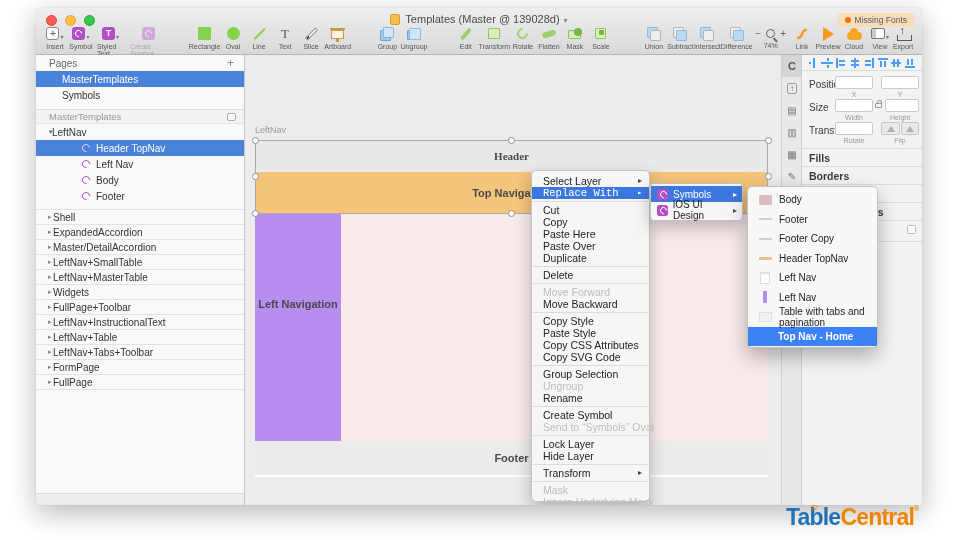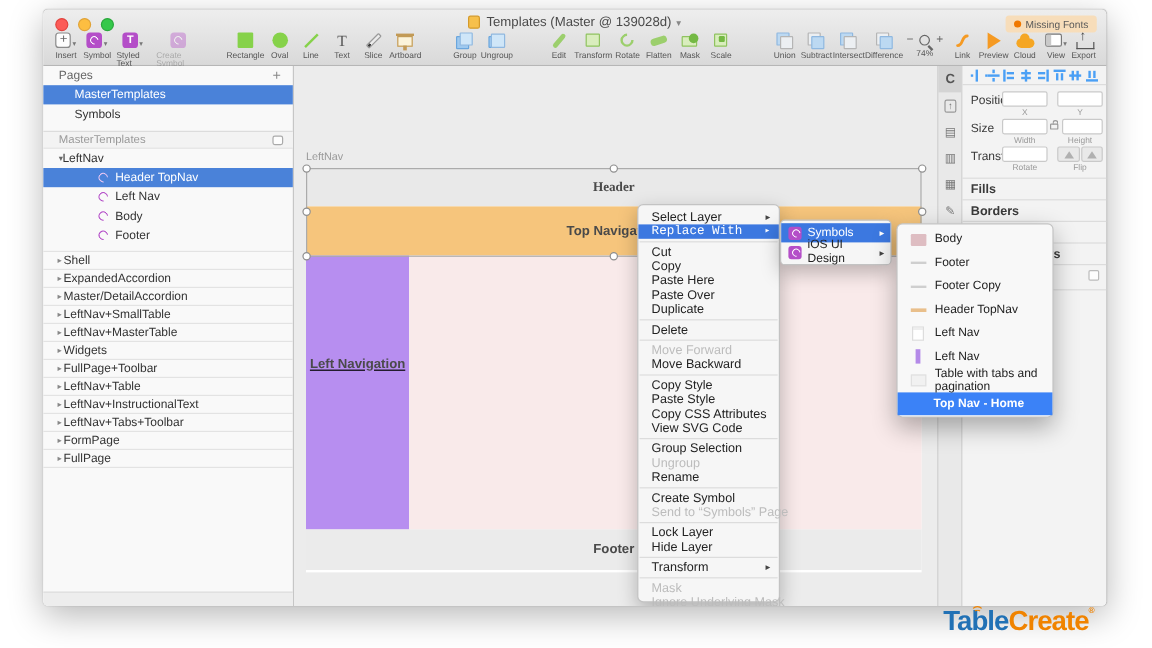--- a/index.html
+++ b/index.html
@@ -92,21 +92,21 @@
   .crow .dis-tri{ width:14px; text-align:center; color:#888; font-size:7px; padding-left:12px; margin-right:3px;}
   .crows-end{ border-top:1px solid #e3e3e3; height:0; }
   .sb-bottom{ position:absolute; left:0; bottom:0; width:100%; height:24px; background:#ededed; border-top:1px solid #ddd;}
 
   
   .canvas{ position:absolute; left:209px; top:47px; width:536px; height:450px; background:#ececec; }
   .ab-label{ position:absolute; left:10px; top:70px; font-size:9px; color:#9a9a9a; }
   .artboard{ position:absolute; left:10px; top:85px; width:513px; height:337px; background:#fff; }
   .ab-header{ height:32px; background:#e9e9e9; display:flex; align-items:center; justify-content:center; font-size:11px; font-weight:bold; color:#4a4a4a;font-family:Liberation Serif, serif; }
   .ab-topnav{ height:41px; background:#f6c57c; display:flex; align-items:center; justify-content:center; font-size:11px; font-weight:bold; color:#4a4a4a; }
-  .ab-main{ height:228px; display:flex;text-decoration:underline; }
+  .ab-main{ height:228px; display:flex; }
   .ab-left{ width:86px; background:#b78ef0; font-size:11px; font-weight:bold; color:#4a4a4a; text-align:center; padding-top:84px; line-height:15px;}
   .ab-body{ flex:1; background:#f9eaea; }
   .ab-footer{ height:34px; background:#ebebeb; display:flex; align-items:center; justify-content:center; font-size:11px; font-weight:bold; color:#4a4a4a; }
   .sel-rect{ position:absolute; left:10px; top:85px; width:513px; height:74px; border:1px solid #ababab; pointer-events:none; }
   .handle{ position:absolute; width:7px; height:7px; border-radius:50%; background:#fff; border:1px solid #8e8e8e; z-index:5; }
 
   
   .craft{ position:absolute; left:745px; top:47px; width:20px; height:450px; background:#e9e9e9; border-left:1px solid #cfcfcf; }
   .cic{ width:20px; height:22px; display:flex; align-items:center; justify-content:center; font-size:10px; color:#777; }
   .cic.logo{ background:#d4d4d4; font-weight:bold; color:#555; font-size:11px; }
@@ -445,25 +445,25 @@
     <div class="crow">
         <span class="dis-tri">▸</span>
         <span>Widgets</span>
       </div>
     <div class="crow">
         <span class="dis-tri">▸</span>
         <span>FullPage+Toolbar</span>
       </div>
     <div class="crow">
         <span class="dis-tri">▸</span>
+        <span>LeftNav+InstructionalText</span>
+      </div>
+    <div class="crow">
+        <span class="dis-tri">▸</span>
         <span>LeftNav+Table</span>
-      </div>
-    <div class="crow">
-        <span class="dis-tri">▸</span>
-        <span>LeftNav+InstructionalText</span>
       </div>
     <div class="crow">
         <span class="dis-tri">▸</span>
         <span>LeftNav+Tabs+Toolbar</span>
       </div>
     <div class="crow">
         <span class="dis-tri">▸</span>
         <span>FormPage</span>
       </div>
     <div class="crow">
@@ -573,28 +573,28 @@
     <div class="mi"><span>Duplicate</span></div>
     <div class="msep"></div>
     <div class="mi"><span>Delete</span></div>
     <div class="msep"></div>
     <div class="mi dis"><span>Move Forward</span></div>
     <div class="mi"><span>Move Backward</span></div>
     <div class="msep"></div>
     <div class="mi"><span>Copy Style</span></div>
     <div class="mi"><span>Paste Style</span></div>
     <div class="mi"><span>Copy CSS Attributes</span></div>
-    <div class="mi"><span>View SVG Code</span></div>
+    <div class="mi"><span>Copy SVG Code</span></div>
     <div class="msep"></div>
     <div class="mi"><span>Group Selection</span></div>
     <div class="mi dis"><span>Ungroup</span></div>
     <div class="mi"><span>Rename</span></div>
     <div class="msep"></div>
     <div class="mi"><span>Create Symbol</span></div>
-    <div class="mi dis"><span>Send to “Symbols” Page</span></div>
+    <div class="mi dis"><span>Send to “Symbols” Oval</span></div>
     <div class="msep"></div>
     <div class="mi"><span>Lock Layer</span></div>
     <div class="mi"><span>Hide Layer</span></div>
     <div class="msep"></div>
     <div class="mi"><span>Transform</span><span class="arr">▸</span></div>
     <div class="msep"></div>
     <div class="mi dis"><span>Mask</span></div>
     <div class="mi dis"><span>Ignore Underlying Mask</span></div>
   </div>
 
@@ -655,14 +655,14 @@
         <span>Table with tabs and pagination</span>
       </div>
     <div class="s2row sel">
         <span>Top Nav - Home</span>
       </div>
   </div>
 
 </div>
 
 <div class="rclogo">
-  <span class="rc-waves"></span><span class="rc-ring">Table</span><span class="rc-central">Create</span><span class="rc-reg">®</span>
+  <span class="rc-waves"></span><span class="rc-ring">Table</span><span class="rc-central">Central</span><span class="rc-reg">®</span>
 </div>
 
 </body></html>

